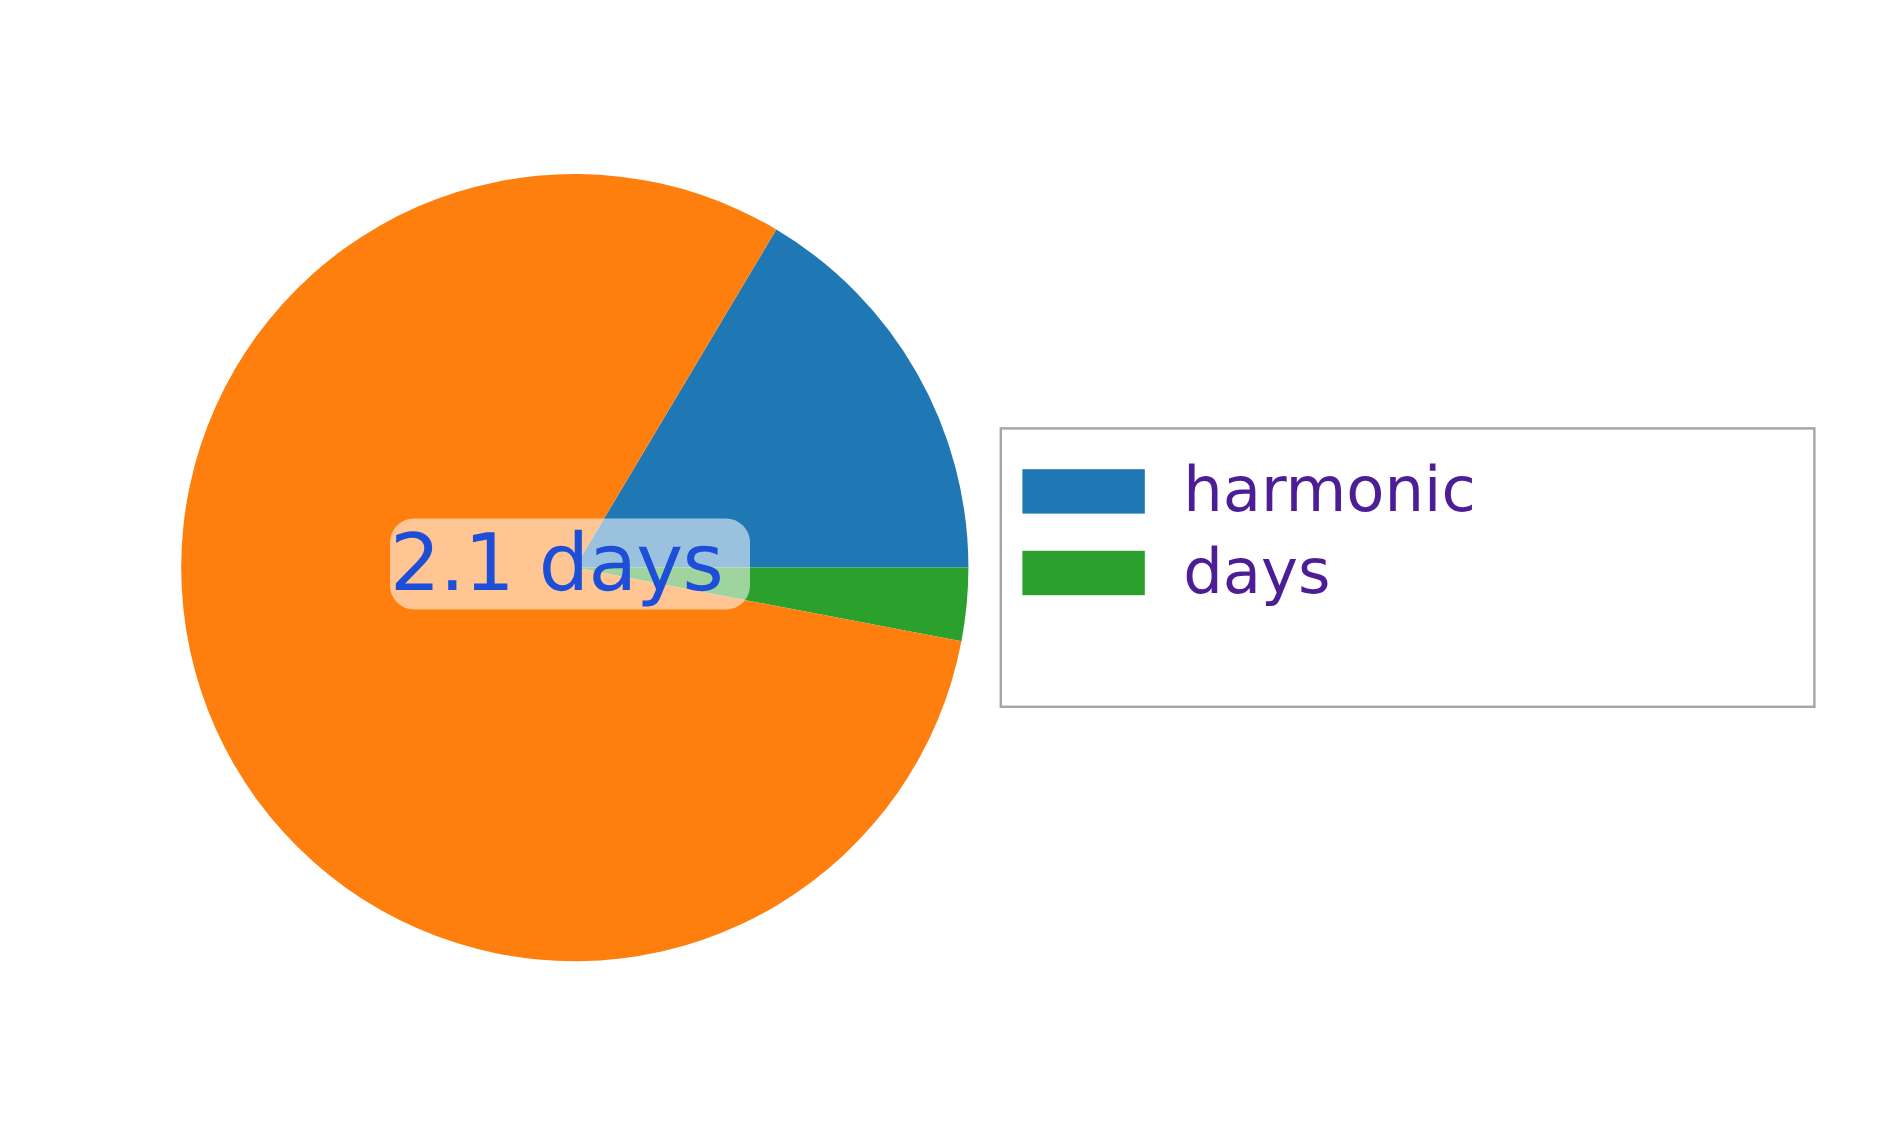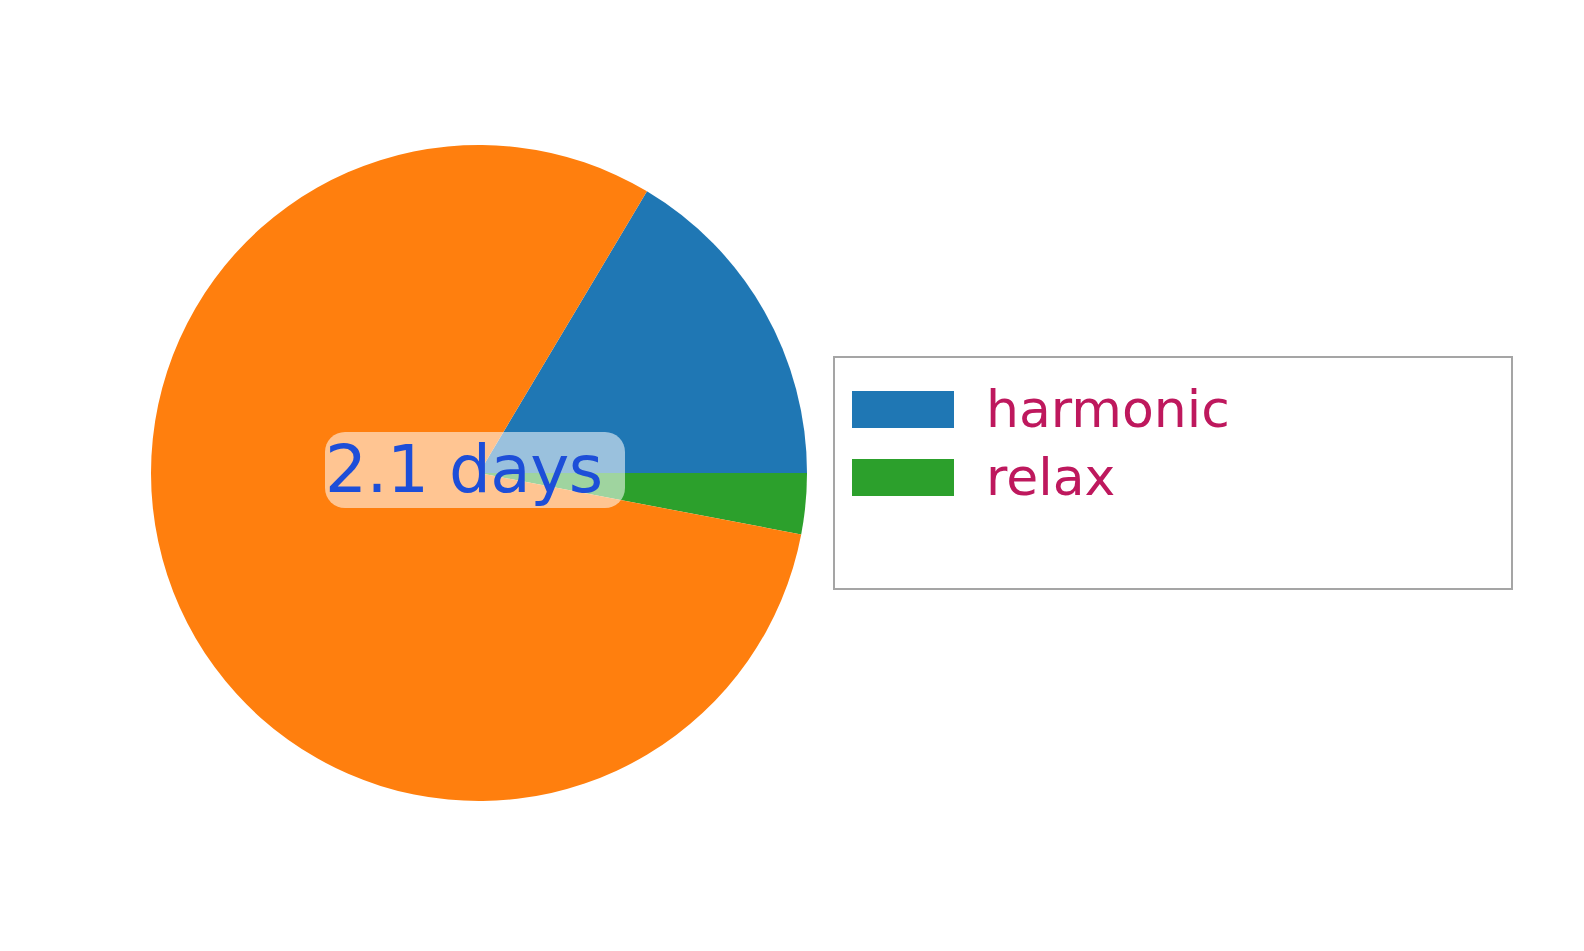--- a/index.html
+++ b/index.html
@@ -69,21 +69,21 @@
   }
   .legend-swatch {
     width: 102px;
     height: 37px;
     flex: 0 0 auto;
   }
   .legend-label {
     margin-left: 32px;
     font-size: 52px;
     line-height: 56px;
-    color: #be185d;
+    color: #4c1d95;
     white-space: nowrap;
   }
 </style>
 </head>
 <body>
 
 <div id="figure">
 
   <div id="pie-wrap">
     <svg id="pie-svg" width="1584" height="951" viewBox="0 0 1584 951">
@@ -100,18 +100,18 @@
   </div>
 
   <div id="legend">
     <div id="legend-list">
         <div class="legend-row">
           <div class="legend-swatch" style="background: rgb(31, 119, 180);"></div>
           <span class="legend-label">harmonic</span>
         </div>
         <div class="legend-row">
           <div class="legend-swatch" style="background: rgb(44, 160, 44);"></div>
-          <span class="legend-label">relax</span>
+          <span class="legend-label">days</span>
         </div>
       </div>
   </div>
 
 </div>
 
 </body></html>

